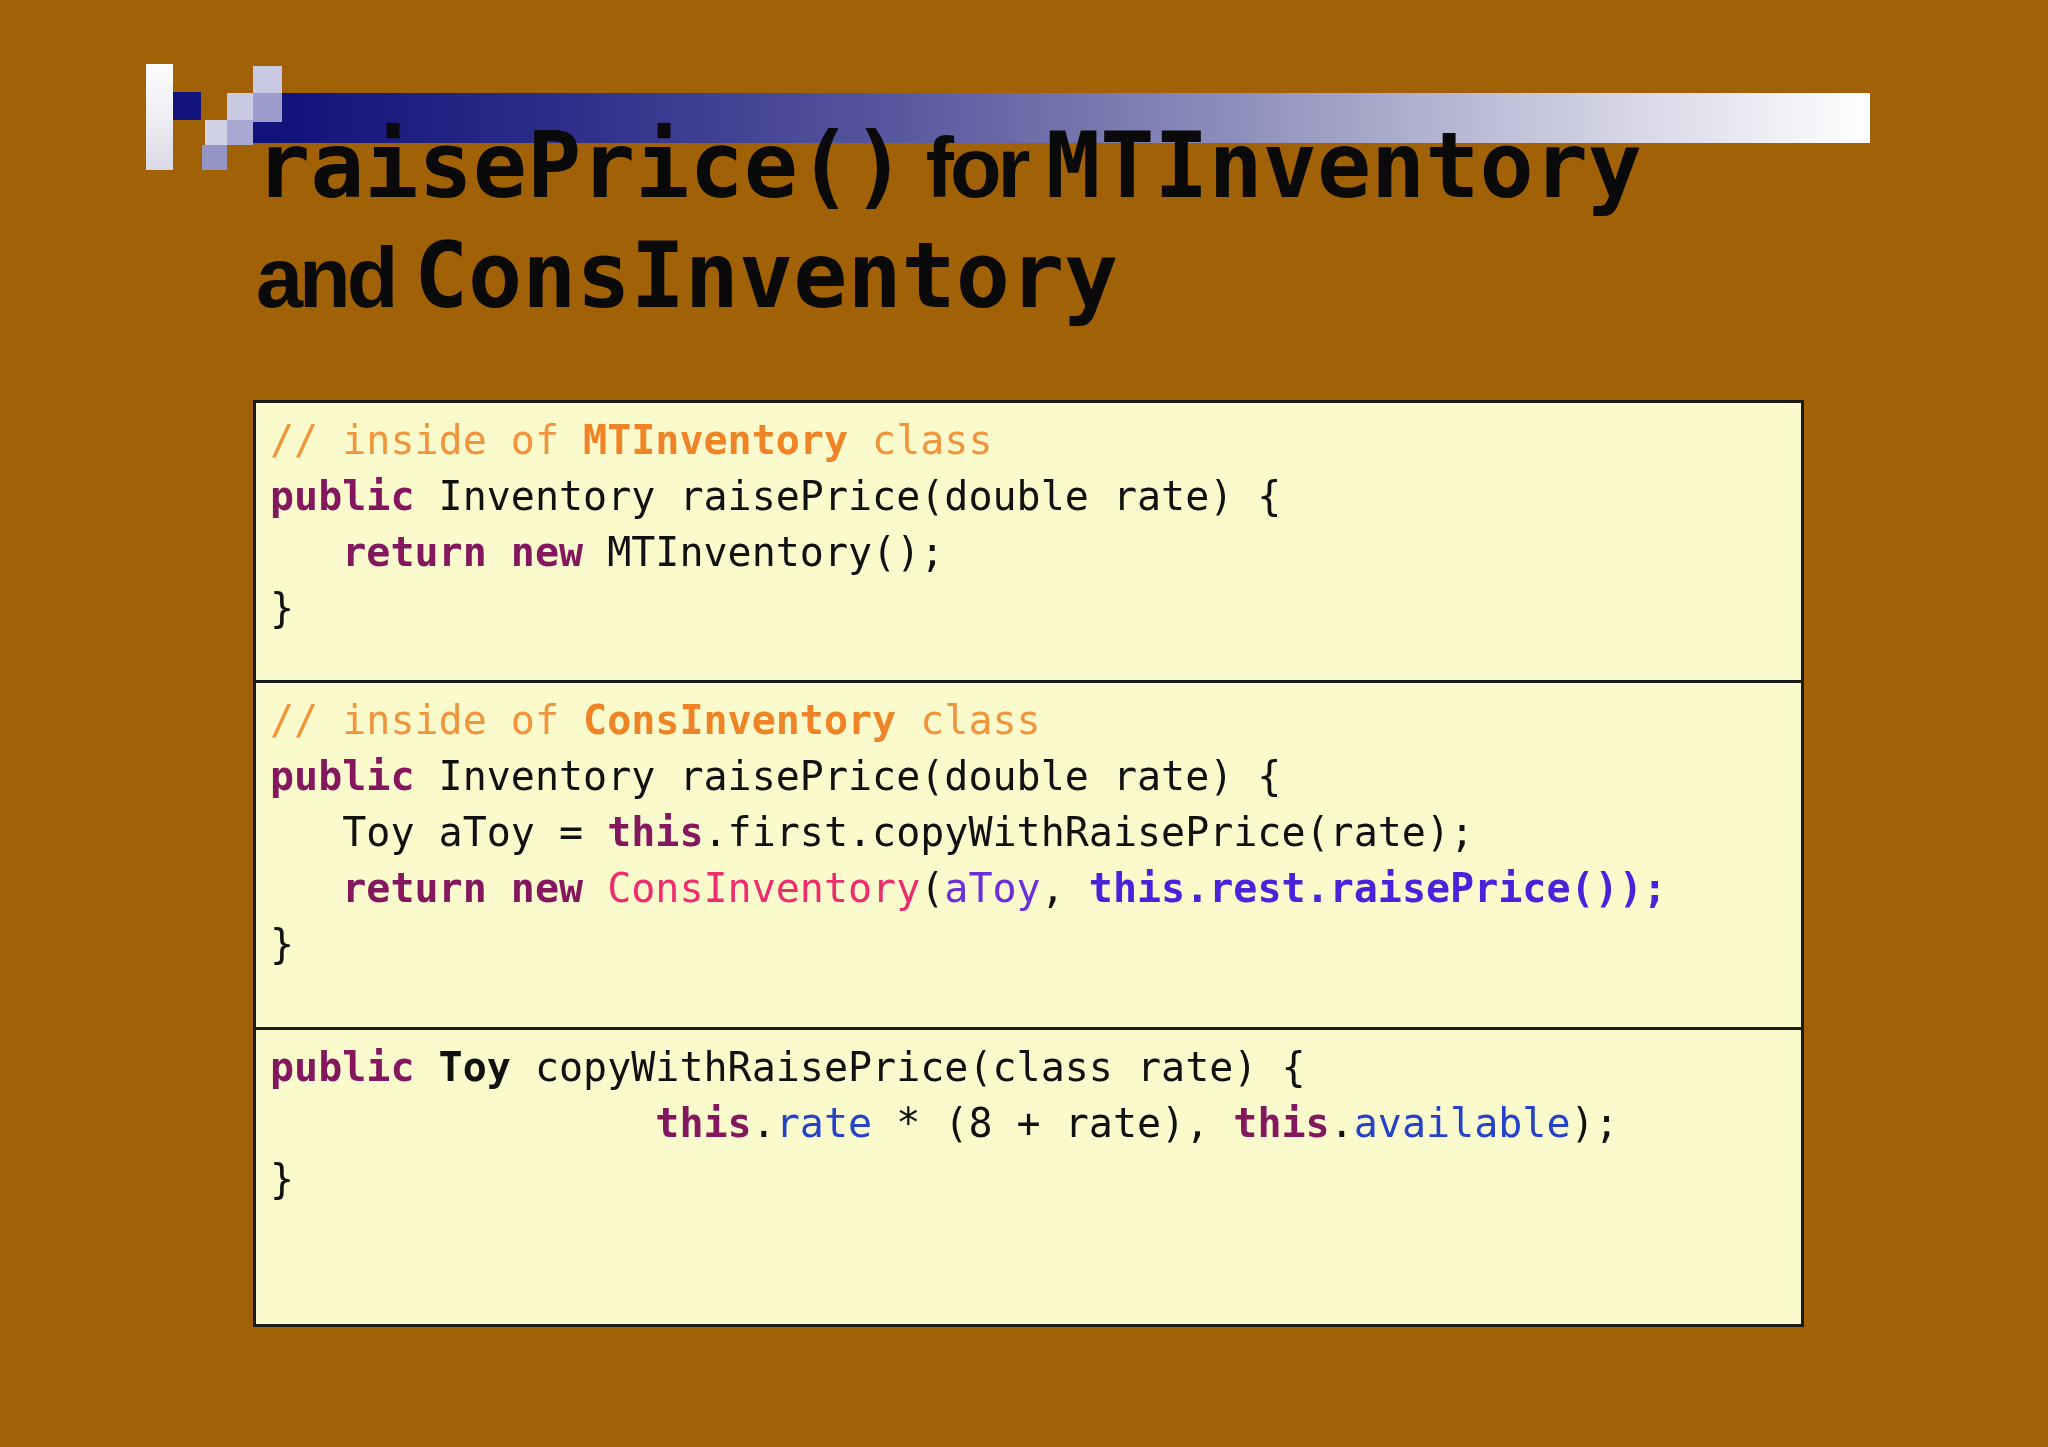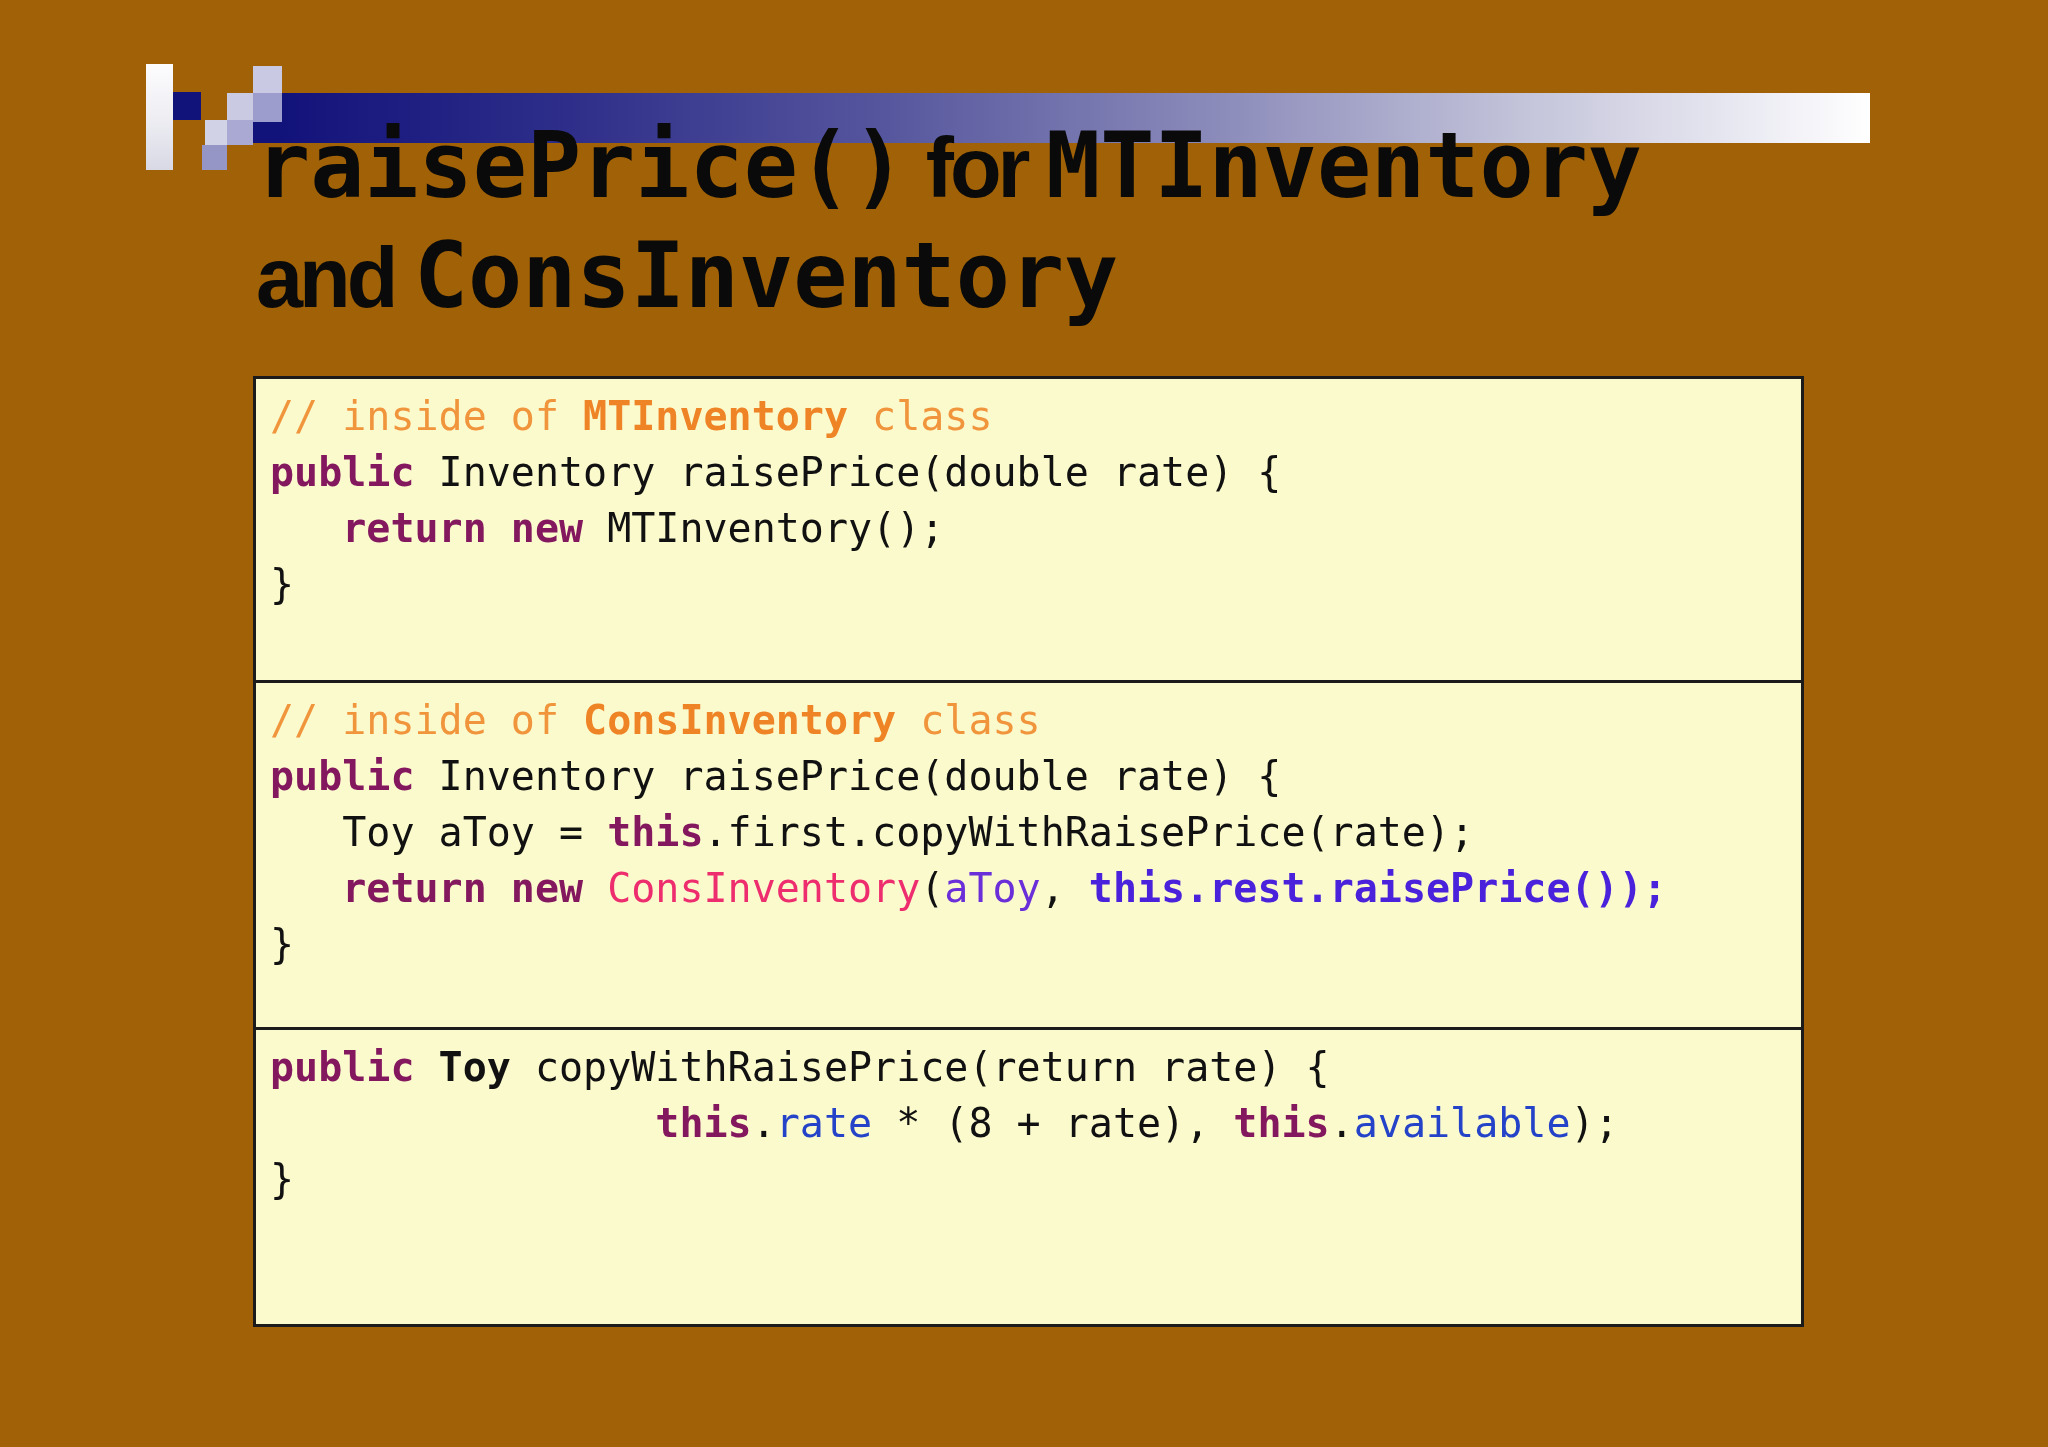--- a/index.html
+++ b/index.html
@@ -25,21 +25,21 @@
   
   .title{position:absolute;left:256px;top:112px;width:1640px;color:var(--title_black,#0a0a0a);}
   .title-line{white-space:pre;line-height:108px;font-size:90px;}
   .s-mono{font-family:"DejaVu Sans Mono",monospace;font-weight:bold;}
   .s-sans{font-family:"Liberation Sans",sans-serif;font-weight:bold;
     font-size:0.94em;letter-spacing:-4px;}
   
   .code-box{position:absolute;left:253px;width:1551px;
     background:var(--box_bg,#fbfacd);border:3px solid var(--box_border,#1b1b1b);
     padding:9px 0 0 14px;box-sizing:border-box;}
-  .box-1{top:376px;height:314px;}
+  .box-1{top:400px;height:314px;}
   .box-2{top:680px;height:376px;}
   .box-3{top:1027px;height:300px;}
   .code-line{white-space:pre;font-size:40px;line-height:56px;color:#111;}
   .s-cmt {color:var(--comment_orange,#f0953c);}
   .s-cmtb{color:var(--comment_orange_bold,#ee8426);font-weight:bold;}
   .s-kw  {color:var(--keyword_purple,#84185e);font-weight:bold;}
   .s-blk {color:#111;}
   .s-blkb{color:#111;font-weight:bold;}
   .s-pink{color:var(--class_pink,#ee2d6e);}
   .s-vio {color:var(--var_violet,#6a2fd8);}
@@ -76,18 +76,18 @@
       <div class="code-line"><span class="s-blk">}</span></div>
     </div>
   <div class="code-box box-2">
       <div class="code-line"><span class="s-cmt">// inside of </span><span class="s-cmtb">ConsInventory</span><span class="s-cmt"> class</span></div>
       <div class="code-line"><span class="s-kw">public</span><span class="s-blk"> Inventory raisePrice(double rate) {</span></div>
       <div class="code-line"><span class="s-blk">   Toy aToy = </span><span class="s-kw">this</span><span class="s-blk">.first.copyWithRaisePrice(rate);</span></div>
       <div class="code-line"><span class="s-blk">   </span><span class="s-kw">return new </span><span class="s-pink">ConsInventory</span><span class="s-blk">(</span><span class="s-vio">aToy</span><span class="s-blk">, </span><span class="s-viob">this.rest.raisePrice());</span></div>
       <div class="code-line"><span class="s-blk">}</span></div>
     </div>
   <div class="code-box box-3">
-      <div class="code-line"><span class="s-kw">public</span><span class="s-blk"> </span><span class="s-blkb">Toy</span><span class="s-blk"> copyWithRaisePrice(return rate) {</span></div>
+      <div class="code-line"><span class="s-kw">public</span><span class="s-blk"> </span><span class="s-blkb">Toy</span><span class="s-blk"> copyWithRaisePrice(class rate) {</span></div>
       <div class="code-line"><span class="s-blk">                </span><span class="s-kw">this</span><span class="s-blk">.</span><span class="s-blu">rate</span><span class="s-blk"> * (8 + rate), </span><span class="s-kw">this</span><span class="s-blk">.</span><span class="s-blu">available</span><span class="s-blk">);</span></div>
       <div class="code-line"><span class="s-blk">}</span></div>
     </div>
 
 </div>
 
 </body></html>

